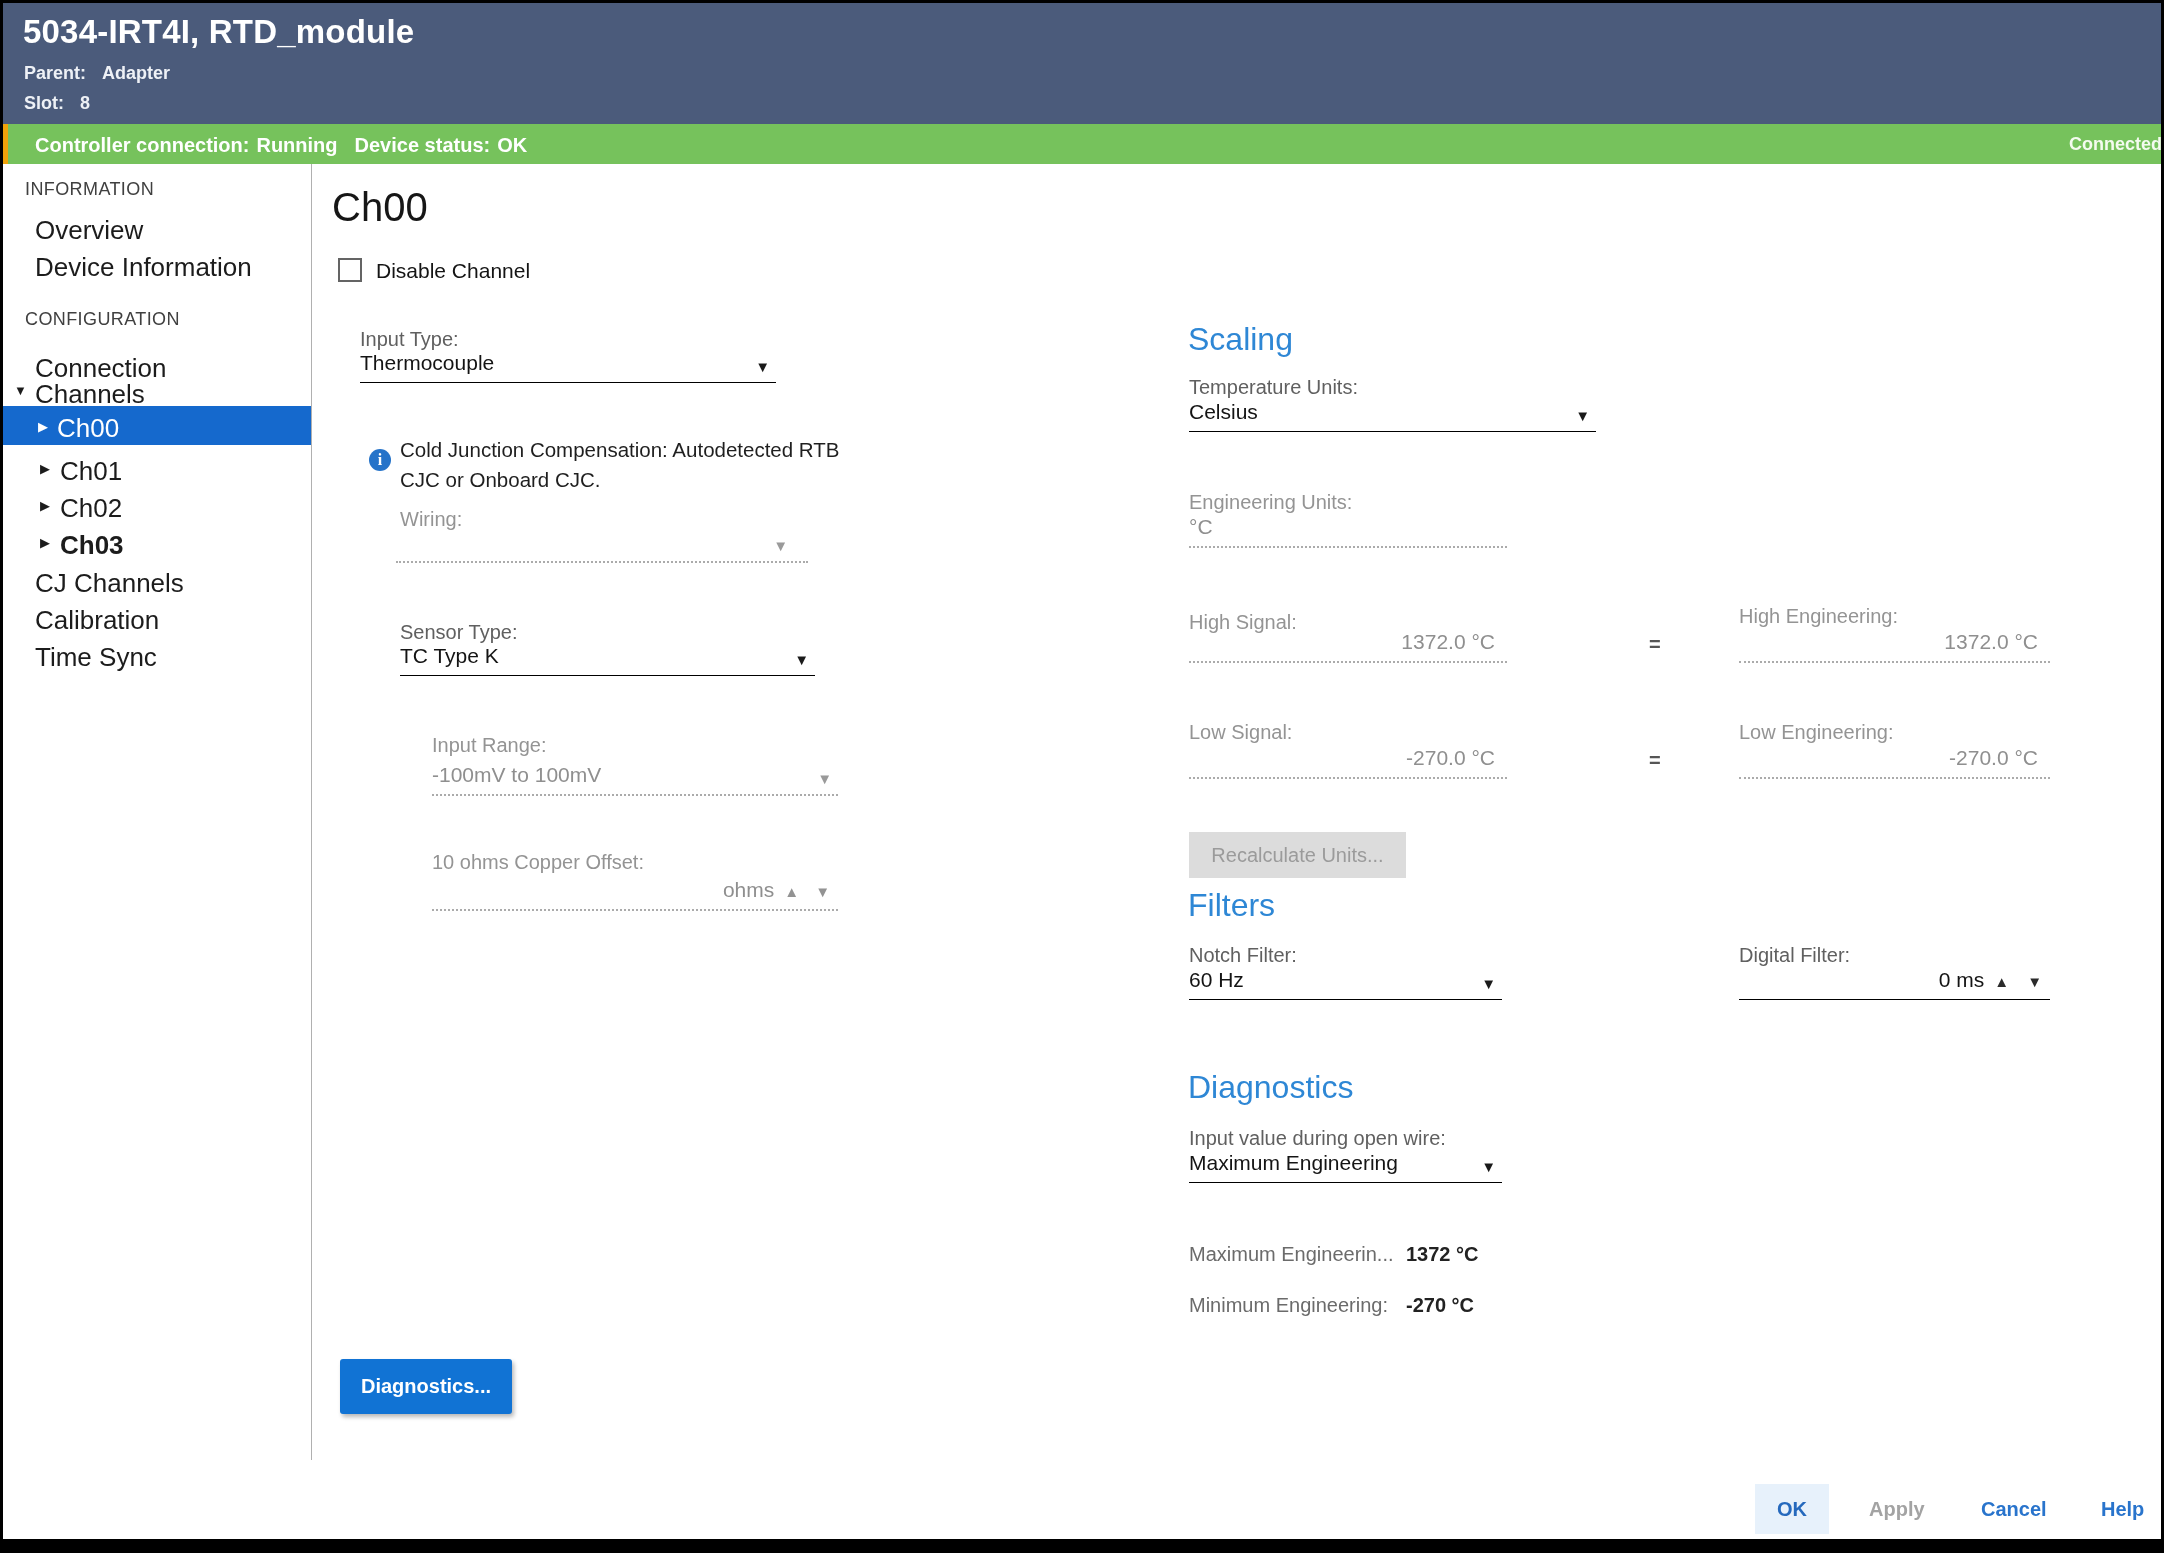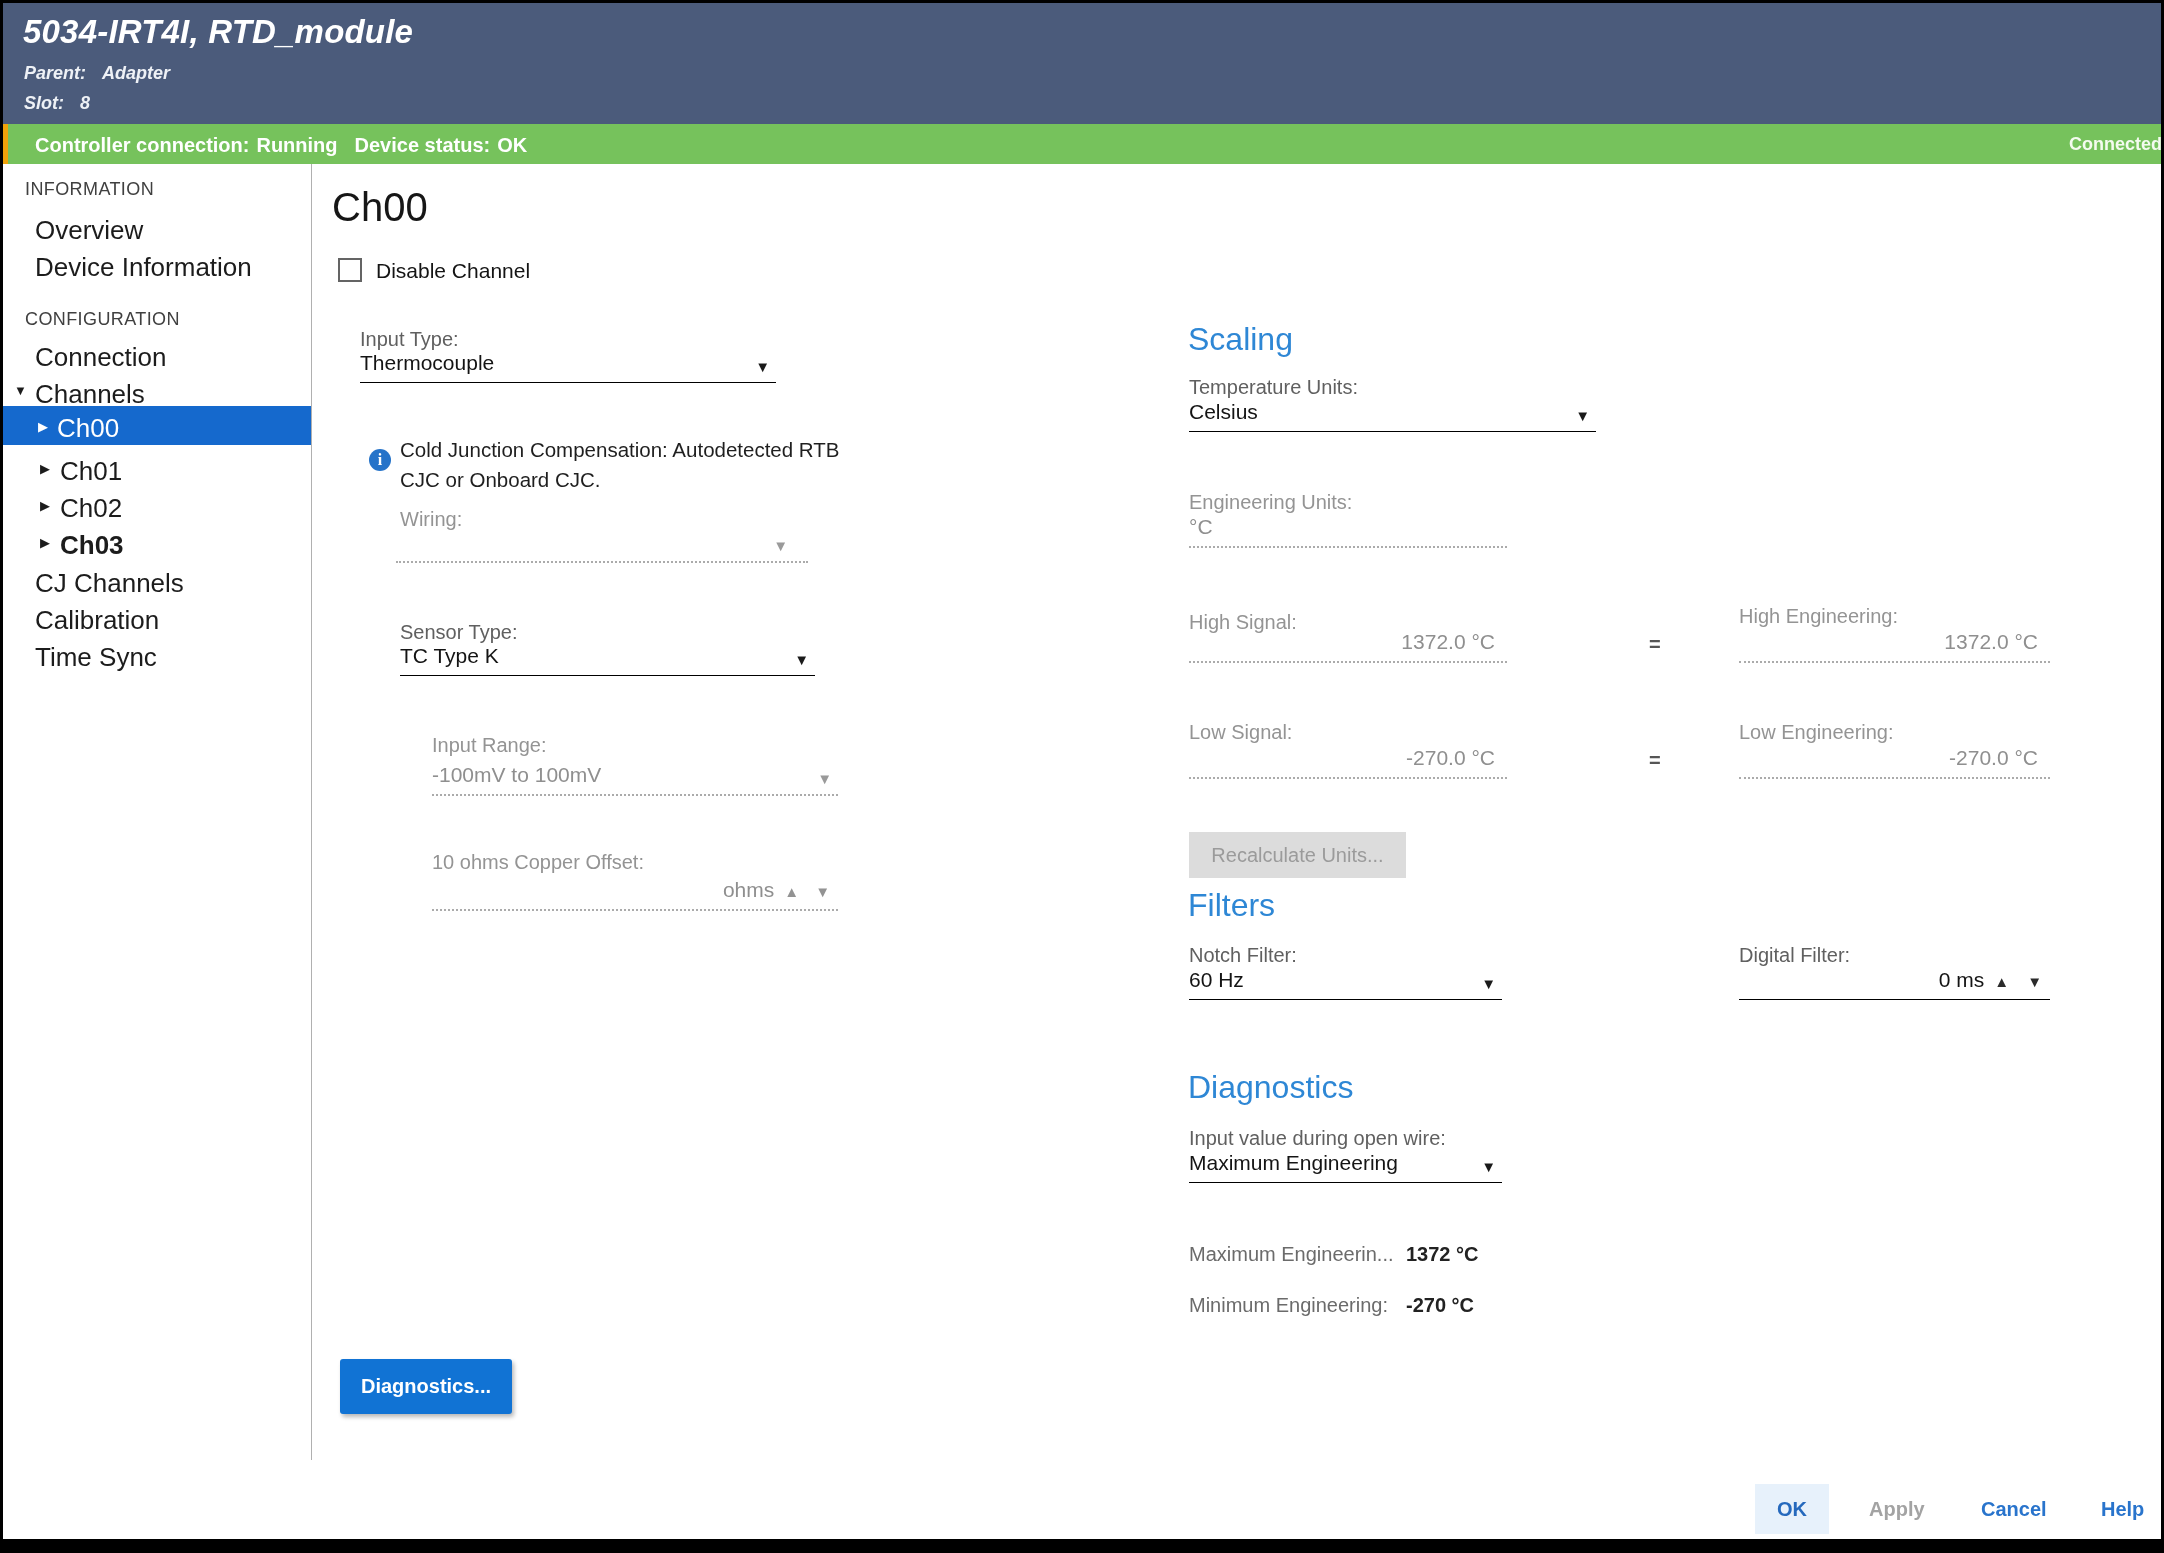--- a/index.html
+++ b/index.html
@@ -1,19 +1,19 @@
 <!DOCTYPE html>
 <html><head>
 <meta charset="utf-8">
 <style>
   * { margin:0; padding:0; box-sizing:border-box; }
   body { width:2164px; height:1553px; font-family:"Liberation Sans", sans-serif; background:#fff; }
   .page { position:relative; width:2164px; height:1553px; border:3px solid #000; background:#fff; overflow:hidden; }
   
-  .titlebar { position:absolute; left:0; top:0; width:100%; height:121px; background:#4b5b7b; color:#fff;font-style:italic; }
+  .titlebar { position:absolute; left:0; top:0; width:100%; height:121px; background:#4b5b7b; color:#fff; }
   .title { position:absolute; left:20px; top:10px; font-size:33px; font-weight:700; letter-spacing:0.2px; }
   .meta { position:absolute; left:21px; font-size:18px; font-weight:600; color:#eef1f6; }
   .meta .mv { margin-left:16px; }
   
   .statusbar { position:absolute; left:0; top:121px; width:100%; height:40px; background:#76c25c; color:#fff; }
   .statusbar .accent { position:absolute; left:0; top:0; width:5px; height:100%; background:#f0a30a; }
   .statusbar .sb-text { position:absolute; left:32px; top:10px; font-size:20px; font-weight:700; }
   .statusbar .sb-text span { margin-right:7px; }
   .statusbar .gap { margin-left:10px; }
   .statusbar .connected { position:absolute; right:-1px; top:10px; font-size:18px; font-weight:700; color:#f4fbef; }
@@ -74,21 +74,21 @@
       <span>Controller connection:</span><span>Running</span><span class="gap">Device status:</span><span>OK</span>
     </div>
     <div class="connected">Connected</div>
   </div>
 
   <div class="divider"></div>
   <div class="side-header" style="left:22px; top:176px;">INFORMATION</div>
   <div class="side-item" style="left:32px; top:212px;">Overview</div>
   <div class="side-item" style="left:32px; top:249px;">Device Information</div>
   <div class="side-header" style="left:22px; top:306px;">CONFIGURATION</div>
-  <div class="side-item" style="left:32px; top:339px;">Connection</div>
+  <div class="side-item" style="left:32px; top:350px;">Connection</div>
   <div class="tree-arrow" style="left:11px; top:380px;">▼</div>
   <div class="side-item" style="left:32px; top:376px;">Channels</div>
   <div class="sel-row">
     <span class="tree-arrow">▶</span>
     <span class="side-item">Ch00</span>
   </div>
   <div class="tree-arrow" style="left:37px; top:458px;">▶</div>
   <div class="side-item" style="left:57px; top:453px;">Ch01</div>
   <div class="tree-arrow" style="left:37px; top:495px;">▶</div>
   <div class="side-item" style="left:57px; top:490px;">Ch02</div>

